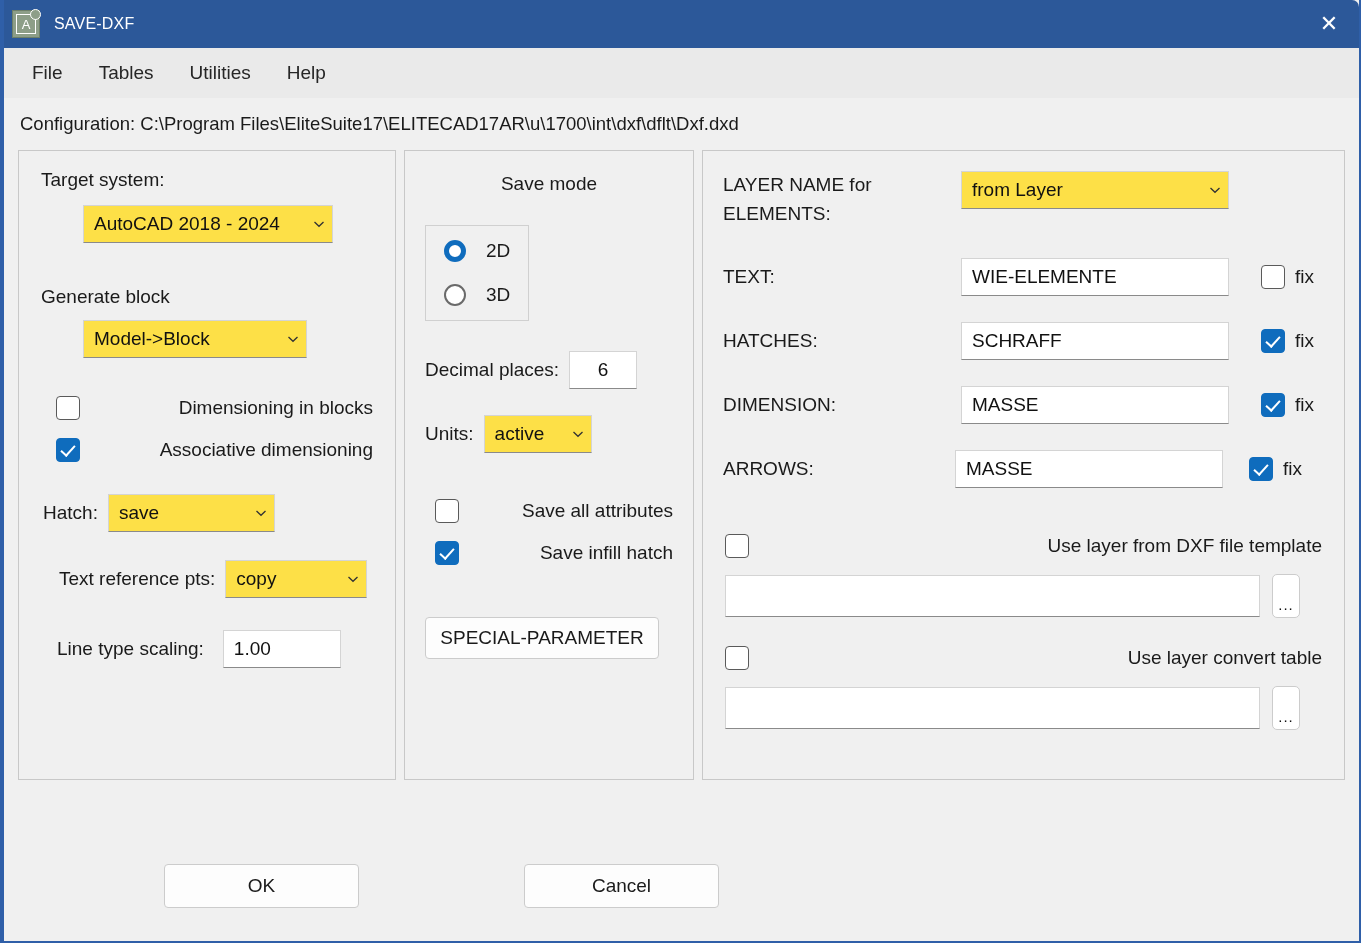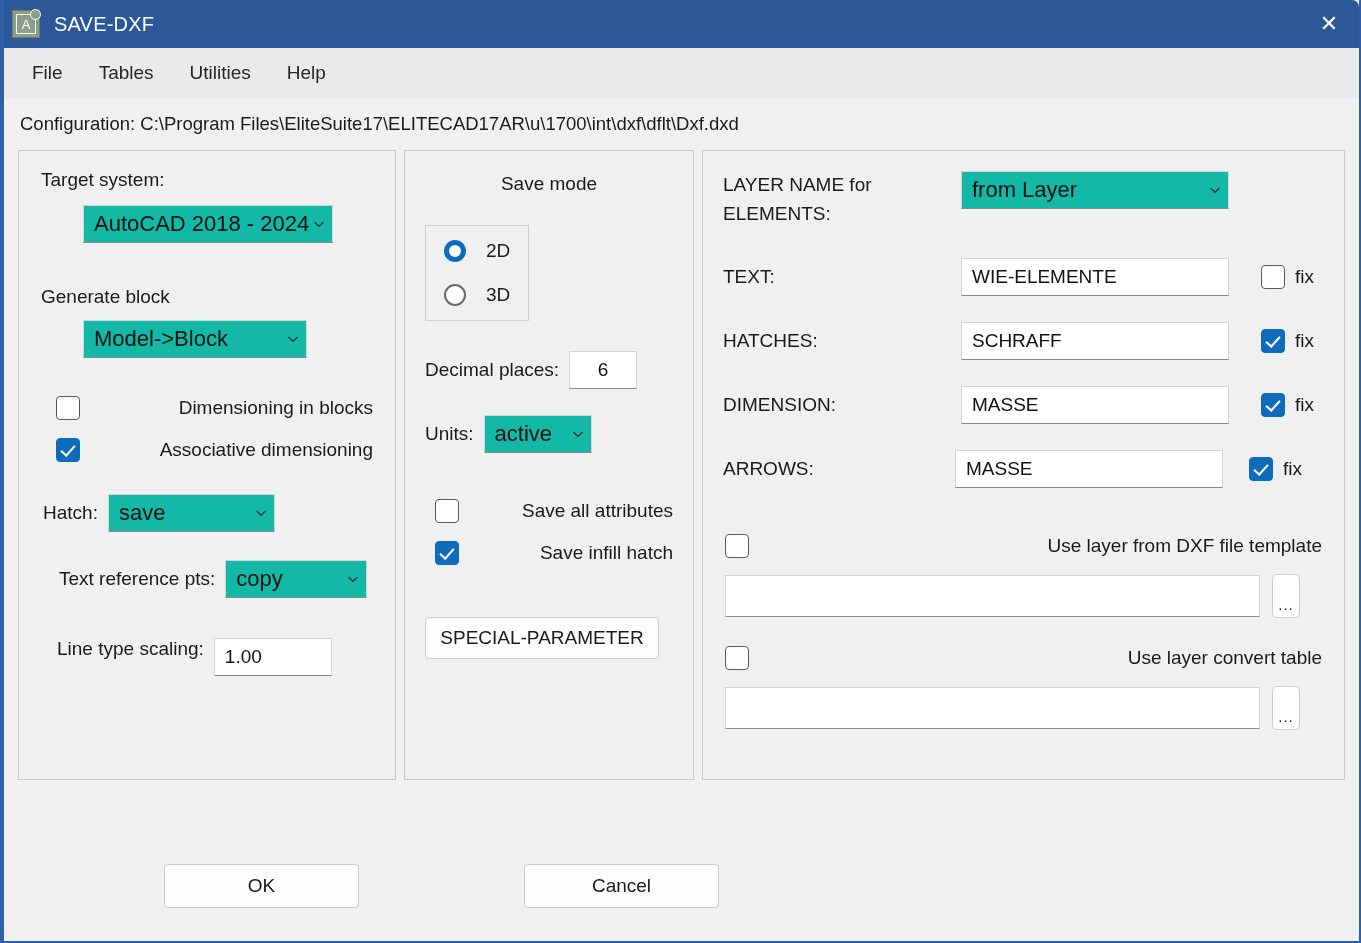--- a/index.html
+++ b/index.html
@@ -42,21 +42,21 @@
     font-size:13px; color:#ffffff; font-family:"Liberation Sans", sans-serif;
   }
   .app-icon .badge {
     position:absolute; right:-2px; top:-2px;
     width:11px; height:11px; border-radius:50%;
     background:#8d9e88; border:1px solid #ffffff;
   }
   .title-text {
     margin-left:14px;
     color:#ffffff;
-    font-size:20px;
+    font-size:16px;
     letter-spacing:0.2px;
   }
   .close-btn {
     position:absolute; right:0; top:0;
     width:60px; height:48px;
     display:flex; align-items:center; justify-content:center;
     color:#ffffff; font-size:22px; line-height:1;
     cursor:pointer;
     border-top-right-radius:7px;
   }
@@ -96,27 +96,27 @@
     position:relative;
   }
   .panel-left  { width:378px; }
   .panel-mid   { width:290px; }
   .panel-right { flex:1; }
 
   .lbl { font-size:19px; color:#1a1a1a; }
 
   
   .select {
-    background:#14b8a6;
+    background:#fde047;
     border:1px solid #d4d4d4;
     border-bottom:1px solid #8a8a8a;
     height:38px;
     display:flex; align-items:center;
     padding:0 6px 0 10px;
-    font-size:22px; color:#111;
+    font-size:19px; color:#111;
     cursor:pointer;
     position:relative;
   }
   .select .chev {
     margin-left:auto;
     width:14px; height:14px;
     flex:none;
   }
   .textfield {
     background:#ffffff;
@@ -275,21 +275,21 @@
         <div style="display:flex; align-items:center; gap:10px; margin-top:28px; margin-left:18px;">
           <div class="lbl">Text reference pts:</div>
           <div class="select" style="width:142px;">
             <span>copy</span>
             <svg class="chev" viewBox="0 0 14 14">
                 <path d="M2.5 5 L7 9.3 L11.5 5" fill="none" stroke="#333" stroke-width="1.3"></path>
               </svg>
           </div>
         </div>
 
-        <div style="display:flex; align-items:flex-start; gap:10px; margin-top:40px; margin-left:16px;">
+        <div style="display:flex; align-items:center; gap:19px; margin-top:32px; margin-left:16px;">
           <div class="lbl">Line type scaling:</div>
           <div class="textfield" style="width:118px;">
             <span>1.00</span>
           </div>
         </div>
 
       </div>
     </div>
 
     <div class="panel panel-mid">

